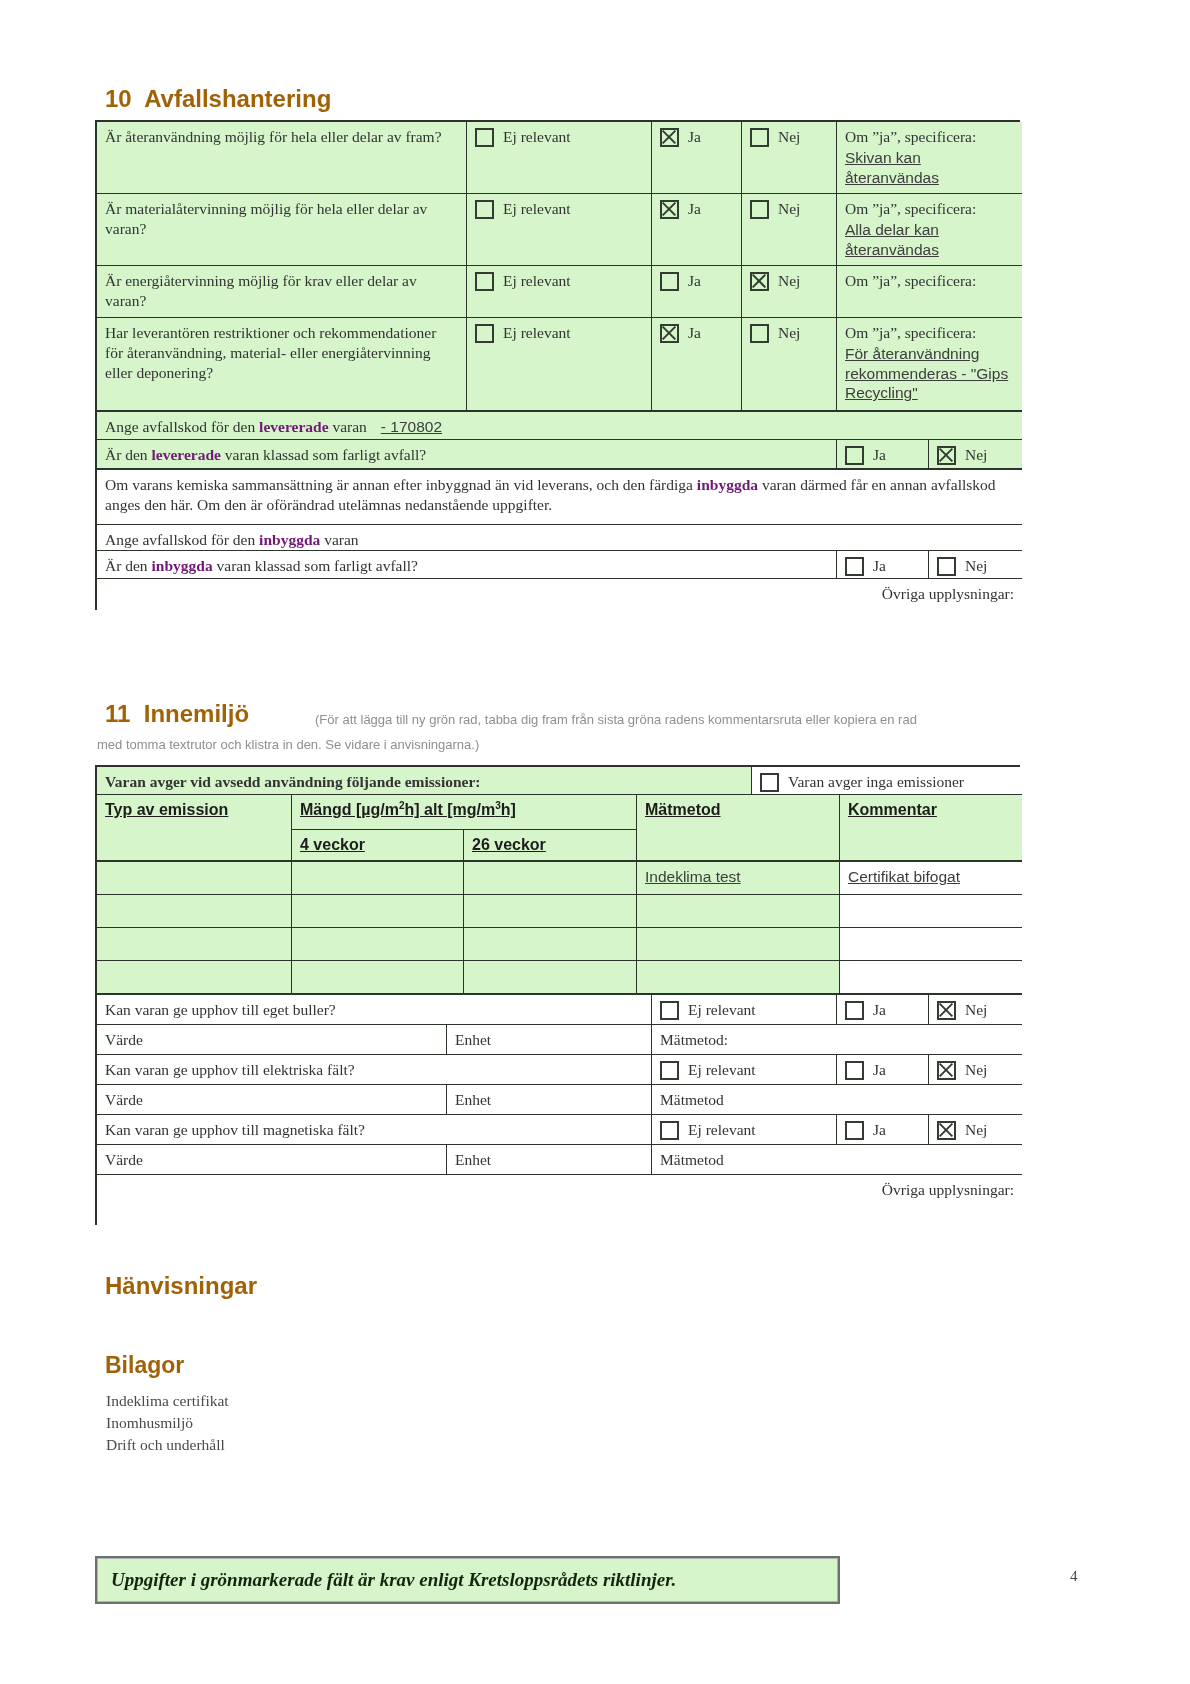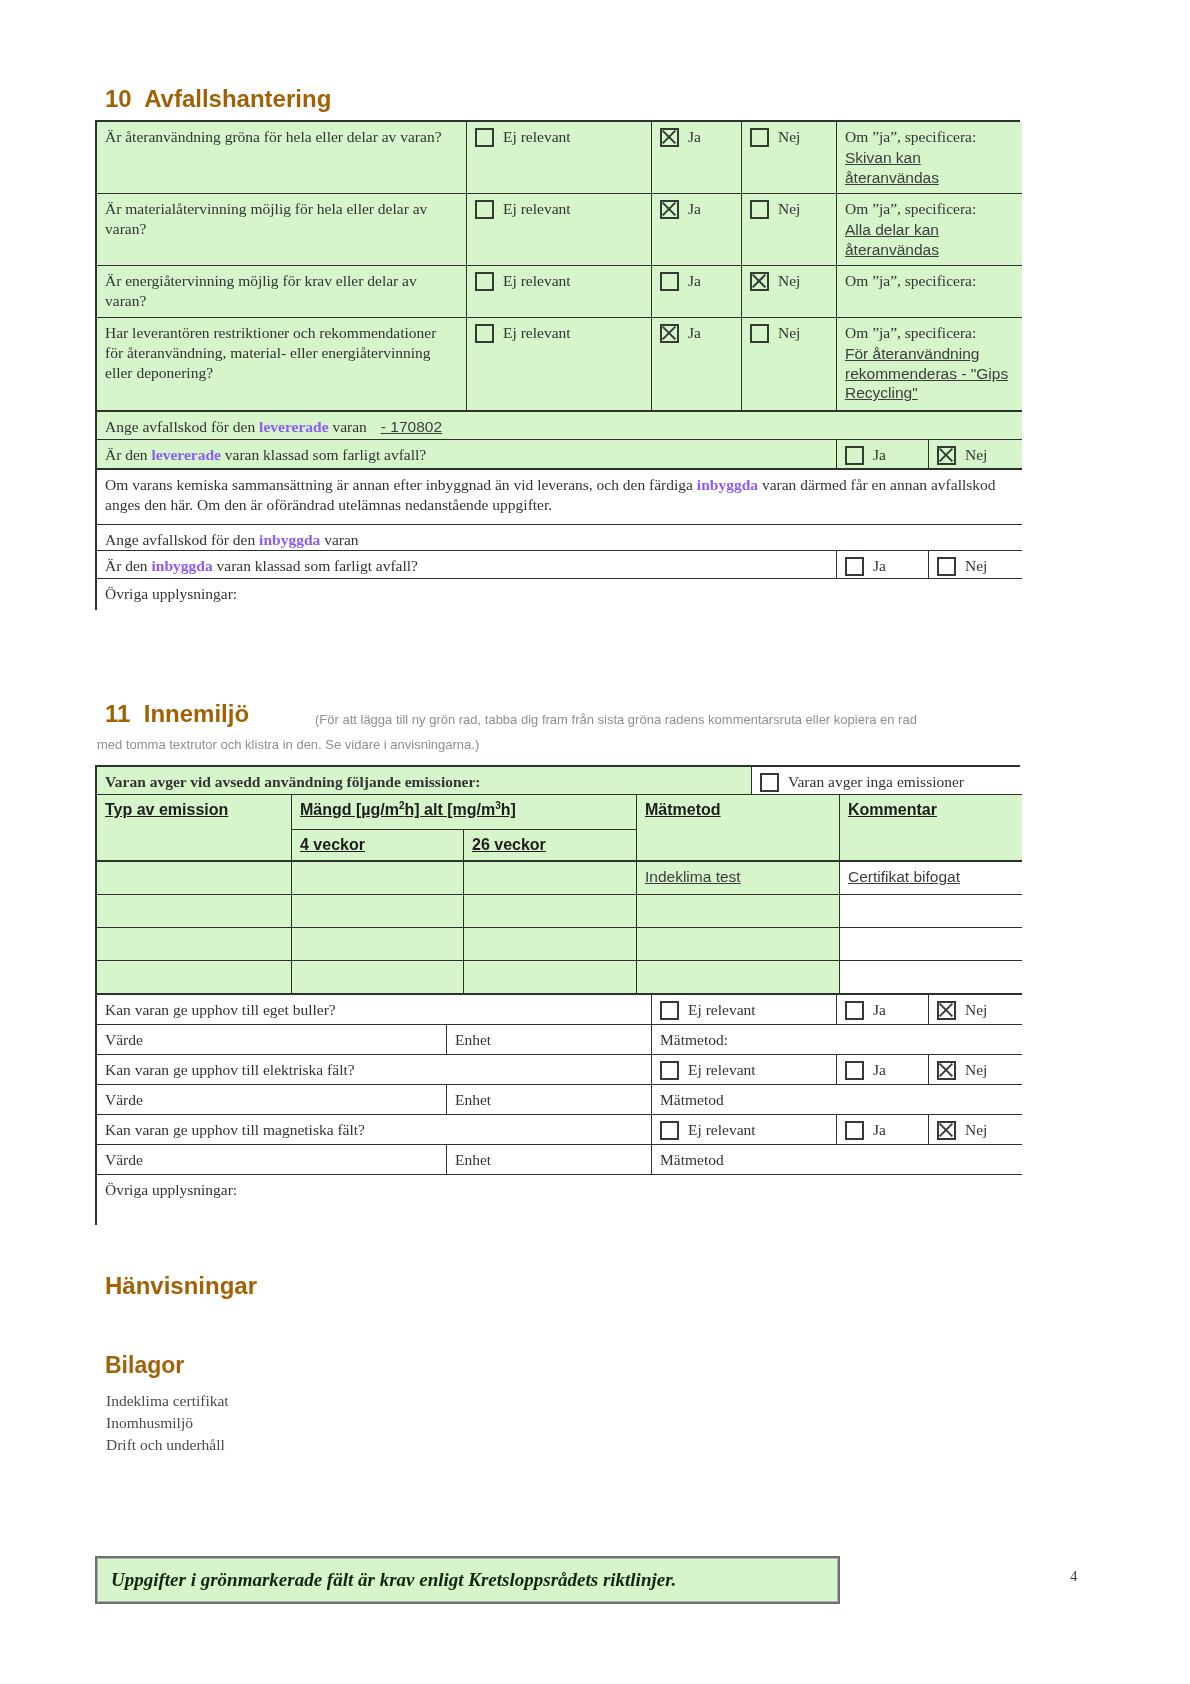--- a/index.html
+++ b/index.html
@@ -7,49 +7,49 @@
         font-family:"Liberation Serif",serif;color:#333;overflow:hidden;}
   .h2{position:absolute;font-family:"Liberation Sans",sans-serif;font-weight:bold;
       font-size:24px;color:#a16207;white-space:pre;}
   .note{position:absolute;font-family:"Liberation Sans",sans-serif;font-size:13px;color:#8f8f8f;white-space:pre;}
   .tbl{position:absolute;border:2px solid #2b332b;box-sizing:border-box;background:#fff;}
   .cell{position:absolute;box-sizing:border-box;border-right:1px solid #2b332b;border-bottom:1px solid #2b332b;
         padding:5px 8px;font-size:15.5px;line-height:1.28;overflow:hidden;}
   .green{background:#d6f5cb;}
   .white{background:#ffffff;}
   .lastcol{border-right:none;}
-  .lastrow{border-bottom:none;}
+  .lastrow{border-bottom:none;text-align:right;}
   .thick{border-bottom-width:2px;}
   .cbrow{display:flex;align-items:flex-start;gap:9px;}
   .cb{width:15px;height:15px;border:2px solid #333b33;flex:none;position:relative;margin-top:1px;background:transparent;}
   .cb.checked::before,.cb.checked::after{content:"";position:absolute;left:-2px;top:6px;width:18px;height:2px;background:#333b33;}
   .cb.checked::before{transform:rotate(45deg);}
   .cb.checked::after{transform:rotate(-45deg);}
   .ans{font-family:"Liberation Sans",sans-serif;text-decoration:underline;color:#3d3d3d;}
   .spec-label{margin-bottom:1px;}
   .bhead{font-family:"Liberation Sans",sans-serif;font-weight:bold;font-size:16px;color:#1d1d1d;text-decoration:underline;}
   .inline-ans{margin-left:14px;}
-  b{color:#8b5cf6;}
+  b{color:#701a75;}
   sup{font-size:10px;}
   .banner{position:absolute;box-sizing:border-box;background:#d6f5cb;border:2px solid #6f6f6f;
           box-shadow:inset 0 0 0 1px #aab6aa;display:flex;align-items:center;padding-left:14px;
           font-family:"Liberation Serif",serif;font-weight:bold;font-style:italic;font-size:19px;color:#14240f;}
   .bilaga{position:absolute;font-size:15.5px;color:#4a4a4a;}
   .pagenum{position:absolute;font-size:15px;color:#444;}
 </style>
 </head>
 <body>
 
 <div class="page">
 
   <div class="h2" style="left:105px;top:85px;">10  Avfallshantering</div>
 
   <div class="tbl" style="left:95px;top:120px;width:925px;height:490px;">
 
-    <div class="cell green" style="left:0;top:0;width:370px;height:72px;">Är återanvändning gröna för hela eller delar av varan?</div>
+    <div class="cell green" style="left:0;top:0;width:370px;height:72px;">Är återanvändning möjlig för hela eller delar av fram?</div>
     <div class="cell green cbrow" style="left:370px;top:0;width:185px;height:72px;">
       <span class="cb"></span>
       <span>Ej relevant</span>
     </div>
     <div class="cell green cbrow" style="left:555px;top:0;width:90px;height:72px;">
       <span class="cb checked"></span>
       <span>Ja</span>
     </div>
     <div class="cell green cbrow" style="left:645px;top:0;width:95px;height:72px;">
       <span class="cb"></span>

